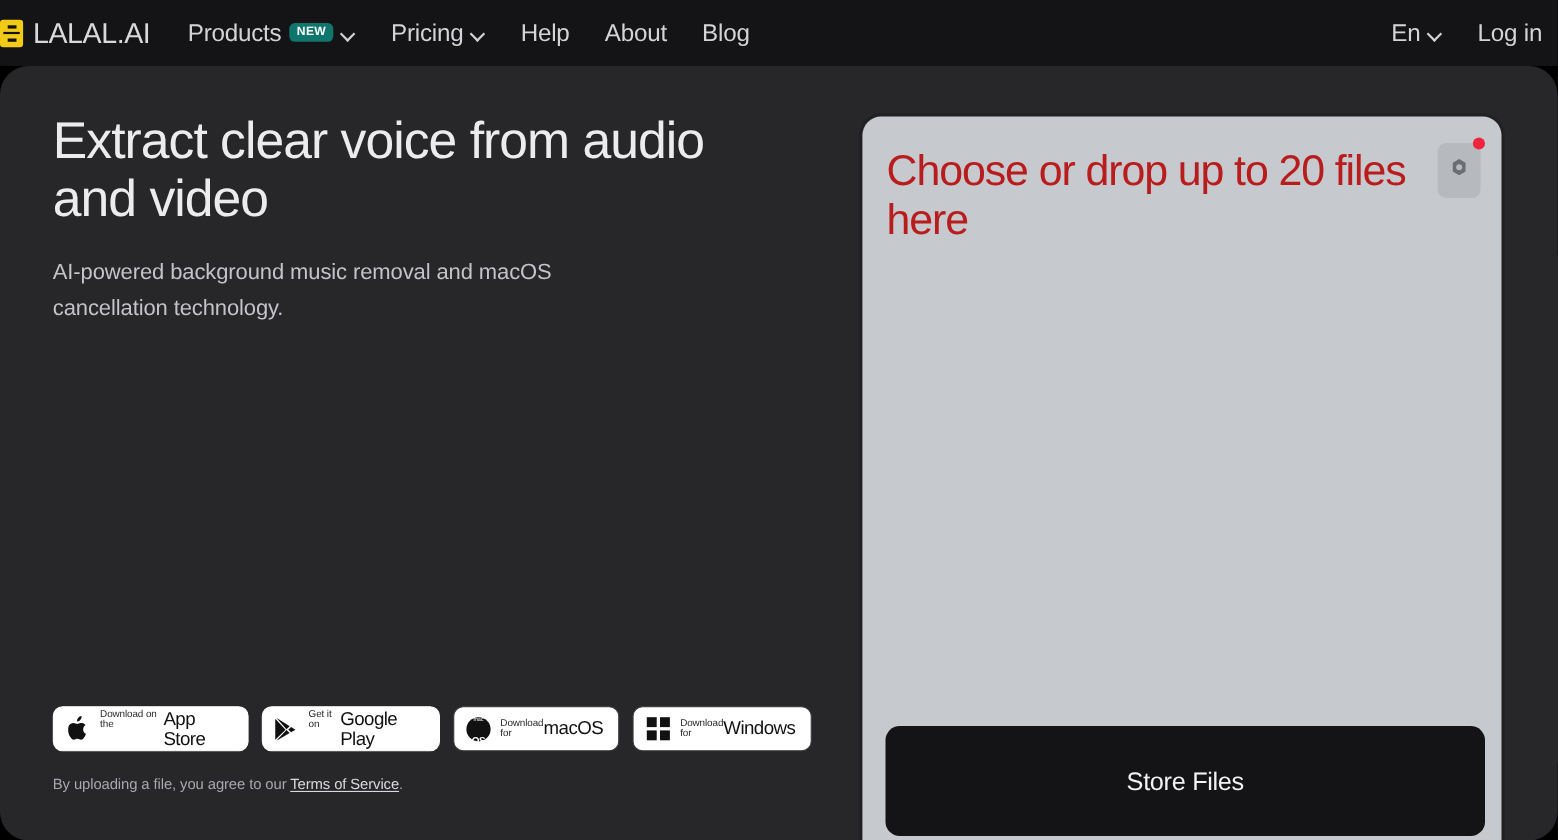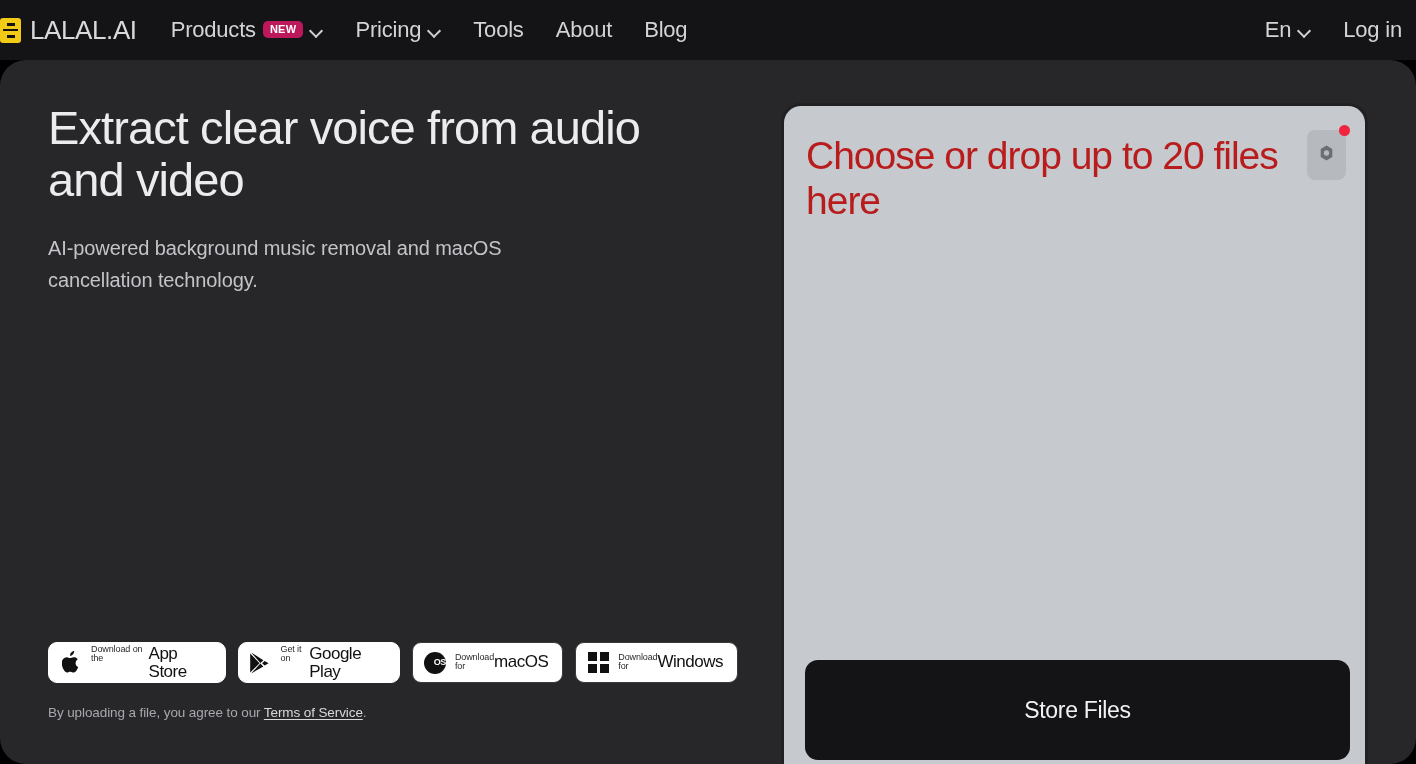--- a/index.html
+++ b/index.html
@@ -83,21 +83,21 @@
     font-size: 22px;
     line-height: 1;
     padding: 8px 16px;
     cursor: pointer;
     white-space: nowrap;
     letter-spacing: -0.2px;
   }
   .nav-item:first-child { padding-left: 12px; }
 
   .badge-new {
-    background: #be185d;
+    background: #0f766e;
     color: #ffffff;
     font-size: 11px;
     font-weight: 700;
     letter-spacing: 0.3px;
     border-radius: 5px;
     padding: 3px 7px 3px 7px;
     line-height: 1;
     position: relative;
     top: -1px;
   }
@@ -225,23 +225,23 @@
     letter-spacing: -0.5px;
     line-height: 1.05;
   }
 
   .macos-circle {
     width: 22px; height: 22px;
     border-radius: 50%;
     background: #111111;
     color: #ffffff;
     display: flex;
-    flex-direction: row;
-    align-items: center;
-    justify-content: flex-end;
+    flex-direction: column;
+    align-items: center;
+    justify-content: space-between;
     line-height: 1;
     gap: 12px;
   }
   .macos-circle .m1 { font-size: 5px; letter-spacing: -0.2px; }
   .macos-circle .m2 { font-size: 9px; font-weight: 700; letter-spacing: -0.4px; }
 
   .win-ico { display: grid; grid-template-columns: 9px 9px; grid-template-rows: 9px 9px; gap: 2.5px; }
   .win-ico i { background: #111111; display: block; }
 
   .terms {
@@ -355,21 +355,21 @@
       <span class="chev"></span>
     </div>
 
 
     <div class="nav-item">
       <span>Pricing</span>
       <span class="chev"></span>
     </div>
 
     <div class="nav-item">
-      <span>Tools</span>
+      <span>Help</span>
     </div>
 
     <div class="nav-item">
       <span>About</span>
     </div>
 
     <div class="nav-item">
       <span>Blog</span>
     </div>
 

